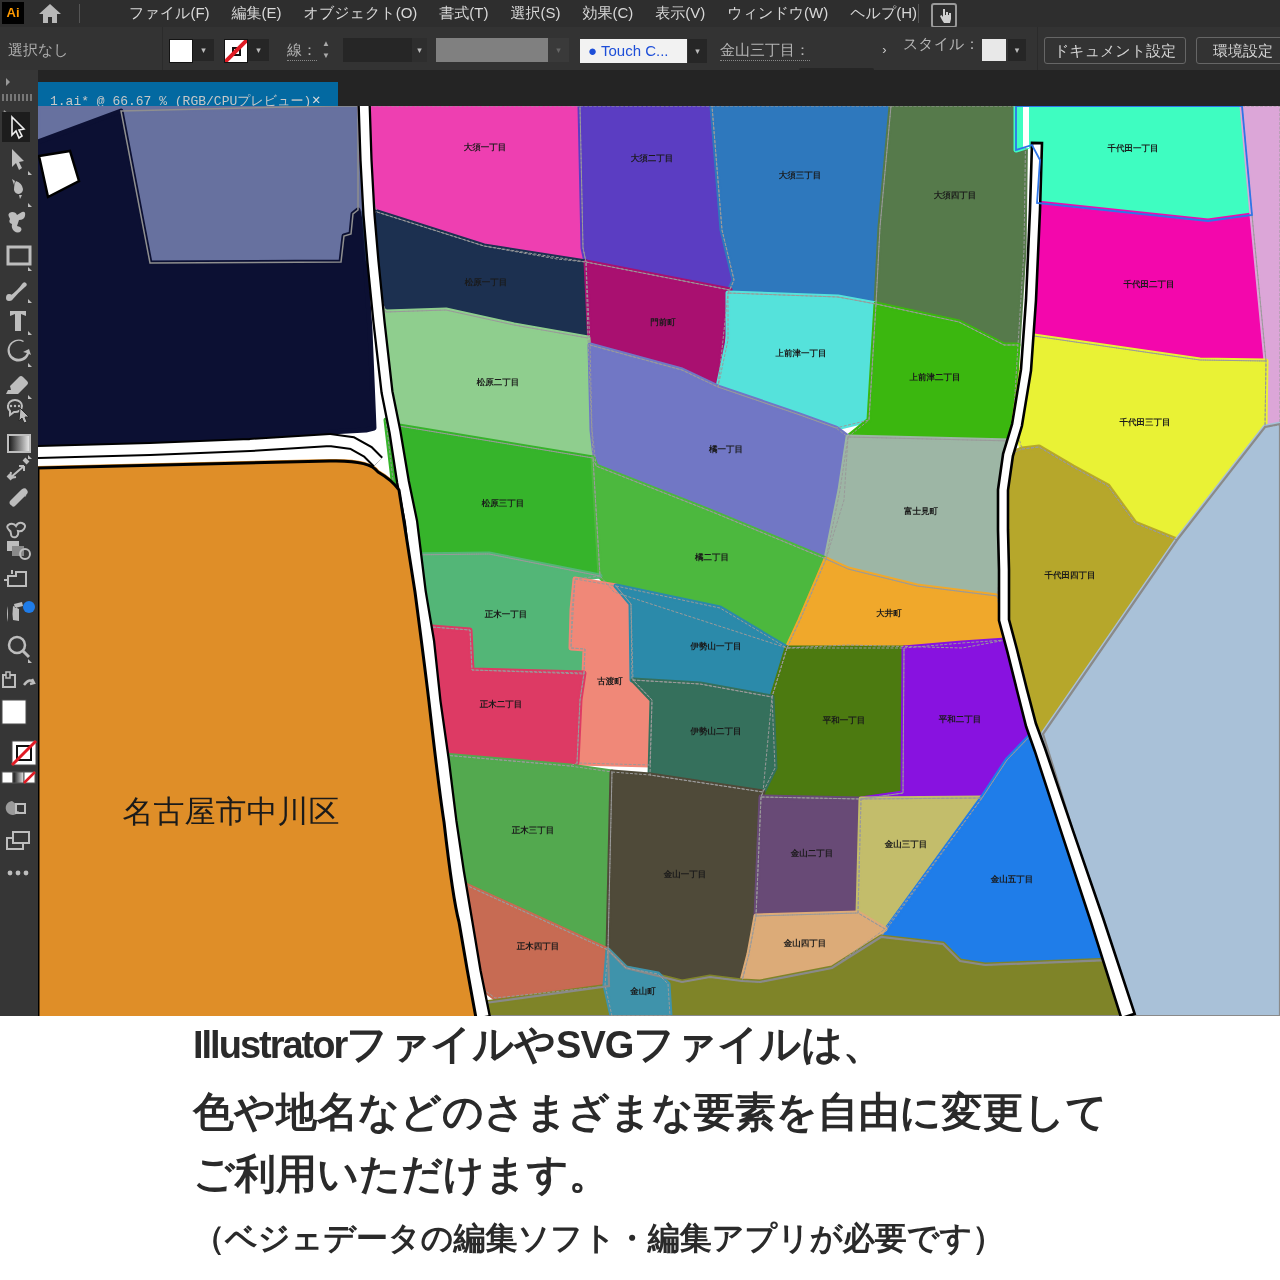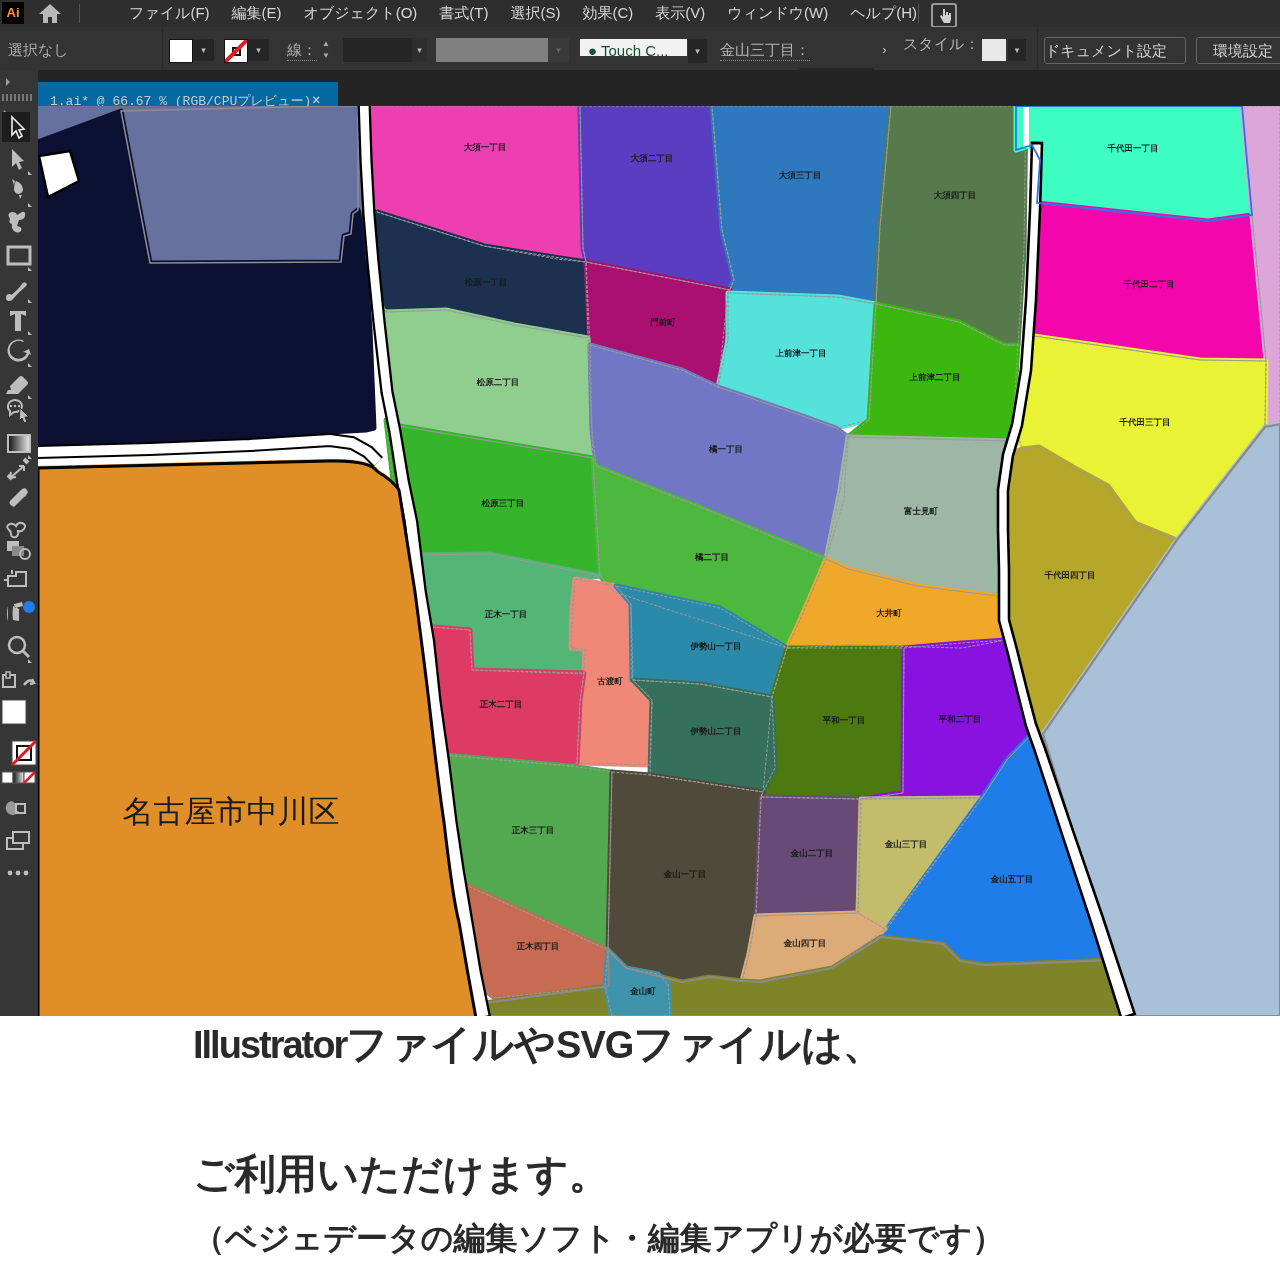--- a/index.html
+++ b/index.html
@@ -41,30 +41,30 @@
         <rect x="8" y="8" width="7" height="7" fill="none" stroke="#111" stroke-width="2"></rect>
         <line x1="-2" y1="24" x2="24" y2="-2" stroke="#e01b24" stroke-width="4"></line>
       </svg></div>
   <div class="abs" style="left:248px;top:12px;width:21px;height:22px;background:#262626;color:#bbb;font-size:9px;text-align:center;line-height:22px;">▾</div>
   <div class="abs" style="left:287px;top:14px;color:#b5b5b5;border-bottom:1px dotted #888;">線：</div>
   <div class="abs" style="left:322px;top:11px;color:#aaa;font-size:8px;line-height:12px;">▲<br>▼</div>
   <div class="abs" style="left:343px;top:11px;width:69px;height:24px;background:#262626;"></div>
   <div class="abs" style="left:412px;top:11px;width:15px;height:24px;background:#2e2e2e;color:#bbb;font-size:9px;text-align:center;line-height:24px;">▾</div>
   <div class="abs" style="left:436px;top:11px;width:112px;height:24px;background:#808080;"></div>
   <div class="abs" style="left:548px;top:11px;width:21px;height:24px;background:#3a3a3a;color:#666;font-size:9px;text-align:center;line-height:24px;">▾</div>
-  <div class="abs" style="left:580px;top:12px;width:107px;height:17px;background:#f2f2f2;color:#14532d;font-size:15px;line-height:24px;"><span style="margin-left:8px;">● Touch C...</span></div>
+  <div class="abs" style="left:580px;top:12px;width:107px;height:24px;background:#f2f2f2;color:#1d4ed8;font-size:15px;line-height:24px;"><span style="margin-left:8px;">● Touch C...</span></div>
   <div class="abs" style="left:688px;top:12px;width:19px;height:24px;background:#262626;color:#bbb;font-size:9px;text-align:center;line-height:24px;">▾</div>
   <div class="abs" style="left:720px;top:14px;color:#b5b5b5;border-bottom:1px dotted #888;">金山三丁目：</div>
   <div class="abs" style="left:799px;top:11px;width:75px;height:24px;background:#262626;border-radius:2px;color:#d946ef;line-height:24px;margin-top:30px;"><span style="margin-left:10px;">100%</span></div>
   <div class="abs" style="left:875px;top:11px;width:19px;height:24px;color:#ccc;font-size:13px;text-align:center;line-height:24px;">›</div>
   <div class="abs" style="left:903px;top:8px;color:#b5b5b5;">スタイル：</div>
   <div class="abs" style="left:982px;top:12px;width:24px;height:22px;background:#e8e8e8;"></div>
   <div class="abs" style="left:1008px;top:12px;width:18px;height:22px;background:#262626;color:#bbb;font-size:9px;text-align:center;line-height:22px;">▾</div>
   <div class="abs" style="left:1037px;top:0px;width:1px;height:43px;background:#2b2b2b;"></div>
-  <div class="abs" style="left:1044px;top:10px;width:140px;height:25px;border:1px solid #666;border-radius:3px;color:#d5d5d5;text-align:left;line-height:25px;">ドキュメント設定</div>
+  <div class="abs" style="left:1044px;top:10px;width:140px;height:25px;border:1px solid #666;border-radius:3px;color:#d5d5d5;text-align:center;line-height:25px;">ドキュメント設定</div>
   <div class="abs" style="left:1196px;top:10px;width:92px;height:25px;border:1px solid #666;border-radius:3px;color:#d5d5d5;text-align:center;line-height:25px;">環境設定</div>
 </div>
 <div id="tabbar">
     <div id="tab">
       <span style="position:absolute;left:12px;top:10px;">1.ai* @ 66.67 % (RGB/CPUプレビュー)</span>
       <span style="position:absolute;left:274px;top:9px;color:#ddd;font-size:14px;">✕</span>
     </div>
   </div>
 <div id="tabcorner"><svg width="38" height="36">
       <path d="M6 8 l4 4 -4 4 z" fill="#9a9a9a"></path>
@@ -260,15 +260,16 @@
 <text x="538" y="949" font-size="8.5" font-weight="bold" fill="#1a1a1a" text-anchor="middle" font-family="Liberation Sans, sans-serif">正木四丁目</text>
 <text x="805" y="946" font-size="8.5" font-weight="bold" fill="#1a1a1a" text-anchor="middle" font-family="Liberation Sans, sans-serif">金山四丁目</text>
 <text x="643" y="994" font-size="8.5" font-weight="bold" fill="#1a1a1a" text-anchor="middle" font-family="Liberation Sans, sans-serif">金山町</text>
 <text x="1133" y="151" font-size="8.5" font-weight="bold" fill="#1a1a1a" text-anchor="middle" font-family="Liberation Sans, sans-serif">千代田一丁目</text>
 <text x="1149" y="287" font-size="8.5" font-weight="bold" fill="#1a1a1a" text-anchor="middle" font-family="Liberation Sans, sans-serif">千代田二丁目</text>
 <text x="1145" y="425" font-size="8.5" font-weight="bold" fill="#1a1a1a" text-anchor="middle" font-family="Liberation Sans, sans-serif">千代田三丁目</text>
 <text x="1070" y="578" font-size="8.5" font-weight="bold" fill="#1a1a1a" text-anchor="middle" font-family="Liberation Sans, sans-serif">千代田四丁目</text>
 </svg></div>
 <div id="bottom">
   <div class="btline" style="top:8px;"><span style="font-size:38px;letter-spacing:-2px;">Illustrator</span>ファイルや<span style="font-size:38px;letter-spacing:-1px;">SVG</span>ファイルは、</div>
+  <div class="btline" style="top:76px;">色や地名などのさまざまな要素を自由に変更して</div>
   <div class="btline" style="top:206px;left:189px;font-size:32px;">（ベジェデータの編集ソフト・編集アプリが必要です）</div>
   <div class="btline" style="top:138px;">ご利用いただけます。</div>
 </div>
 
 </body></html>

